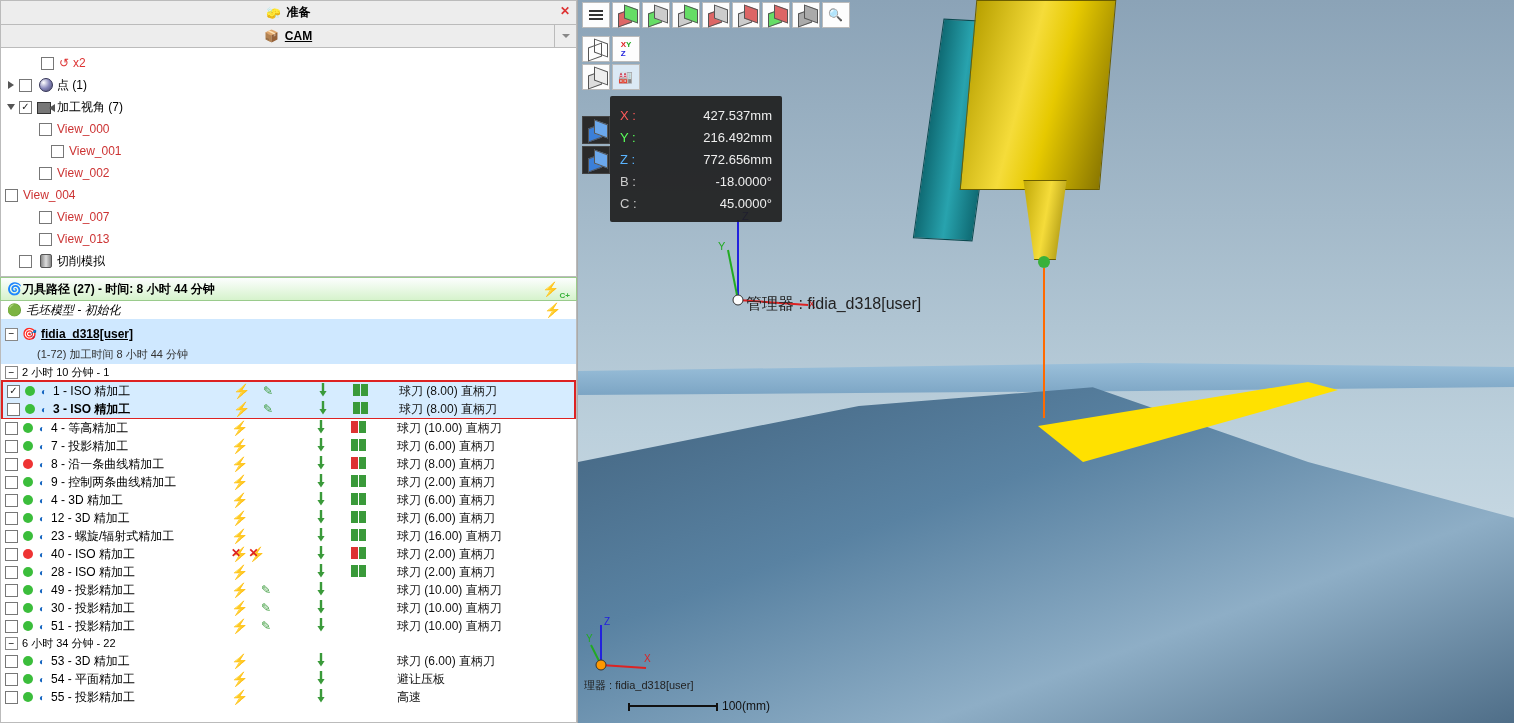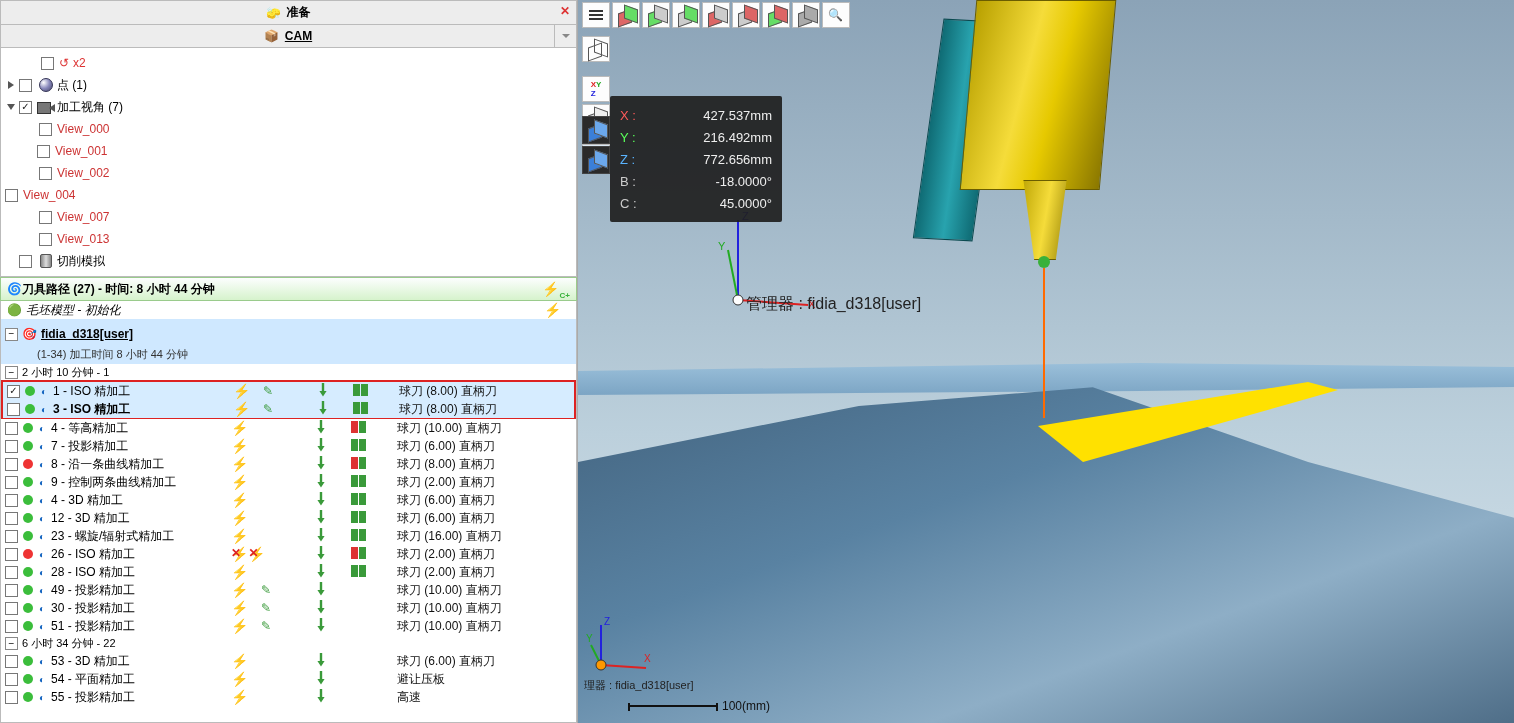--- a/index.html
+++ b/index.html
@@ -296,21 +296,21 @@
       width:14px;height:2px;background:#333;
       box-shadow: 0 4px 0 #333, 0 -4px 0 #333;
     }
 
     .side-toolbar {
       position:absolute;
       top: 36px;
       left: 4px;
       z-index:10;
     }
-    .side-row { display:flex; gap:14px; margin-bottom:2px;flex-direction:column;}
+    .side-row { display:flex; gap:2px; margin-bottom:2px;}
 
     .coord-panel {
       position:absolute;
       top: 96px;
       left: 32px;
       width: 172px;
       background: rgba(30,30,30,0.92);
       border-radius: 2px;
       padding: 8px 10px;
       color:#eee;
@@ -559,21 +559,21 @@
       <span class="tree-icon">
           <span class="camera-ico"></span>
         </span>
       <span class="bold">加工视角 (7)</span>
     </div>
     <div id="views-container">
         <div class="tree-row" style="padding-left: 38px;">
           <span class="cb"></span>
           <span class="view-label">View_000</span>
         </div>
-        <div class="tree-row" style="padding-left: 36px;">
+        <div class="tree-row" style="padding-left: 50px;">
           <span class="cb"></span>
           <span class="view-label">View_001</span>
         </div>
         <div class="tree-row" style="padding-left: 38px;">
           <span class="cb"></span>
           <span class="view-label">View_002</span>
         </div>
         <div class="tree-row" style="">
           <span class="cb"></span>
           <span class="view-label">View_004</span>
@@ -608,21 +608,21 @@
       <span>🟢</span>
       <span class="t">毛坯模型 - 初始化</span>
       <span class="mini-bolt">⚡</span>
     </div>
     <div class="op-group-wrap">
       <div class="op-group">
         <span class="collapse-box">−</span>
         <span>🎯</span>
         <span class="op-group-main">fidia_d318[user]</span>
       </div>
-      <div class="op-group-sub">(1-34) 加工时间 8 小时 44 分钟</div>
+      <div class="op-group-sub">(1-72) 加工时间 8 小时 44 分钟</div>
     </div>
     <div class="time-row">
       <span class="collapse-box">−</span>
       <span>2 小时 10 分钟 - 1</span>
     </div>
 
     <div class="hl-box" id="hl-container">
         <div class="op-row sel">
     <div class="op-name-cell">
       <span class="cb checked"></span>
@@ -740,21 +740,21 @@
     <div></div>
     <div style="text-align:center;"><span class="tool-ico"></span></div>
     <div><span class="holder-ico"></span></div>
     <div class="op-tool-label">球刀 (16.00) 直柄刀</div>
   </div>
         <div class="op-row">
     <div class="op-name-cell">
       <span class="cb"></span>
       <span class="status-dot red-dot"></span>
       <span class="ico blue-ico">◐</span>
-      <span style="">26 - ISO 精加工</span>
+      <span style="">40 - ISO 精加工</span>
     </div>
     <div><span class="bolt red-x">⚡</span><span class="bolt red-x">⚡</span></div>
     <div></div>
     <div style="text-align:center;"><span class="tool-ico"></span></div>
     <div><span class="holder-ico red"></span></div>
     <div class="op-tool-label">球刀 (2.00) 直柄刀</div>
   </div>
         <div class="op-row">
     <div class="op-name-cell">
       <span class="cb"></span>

